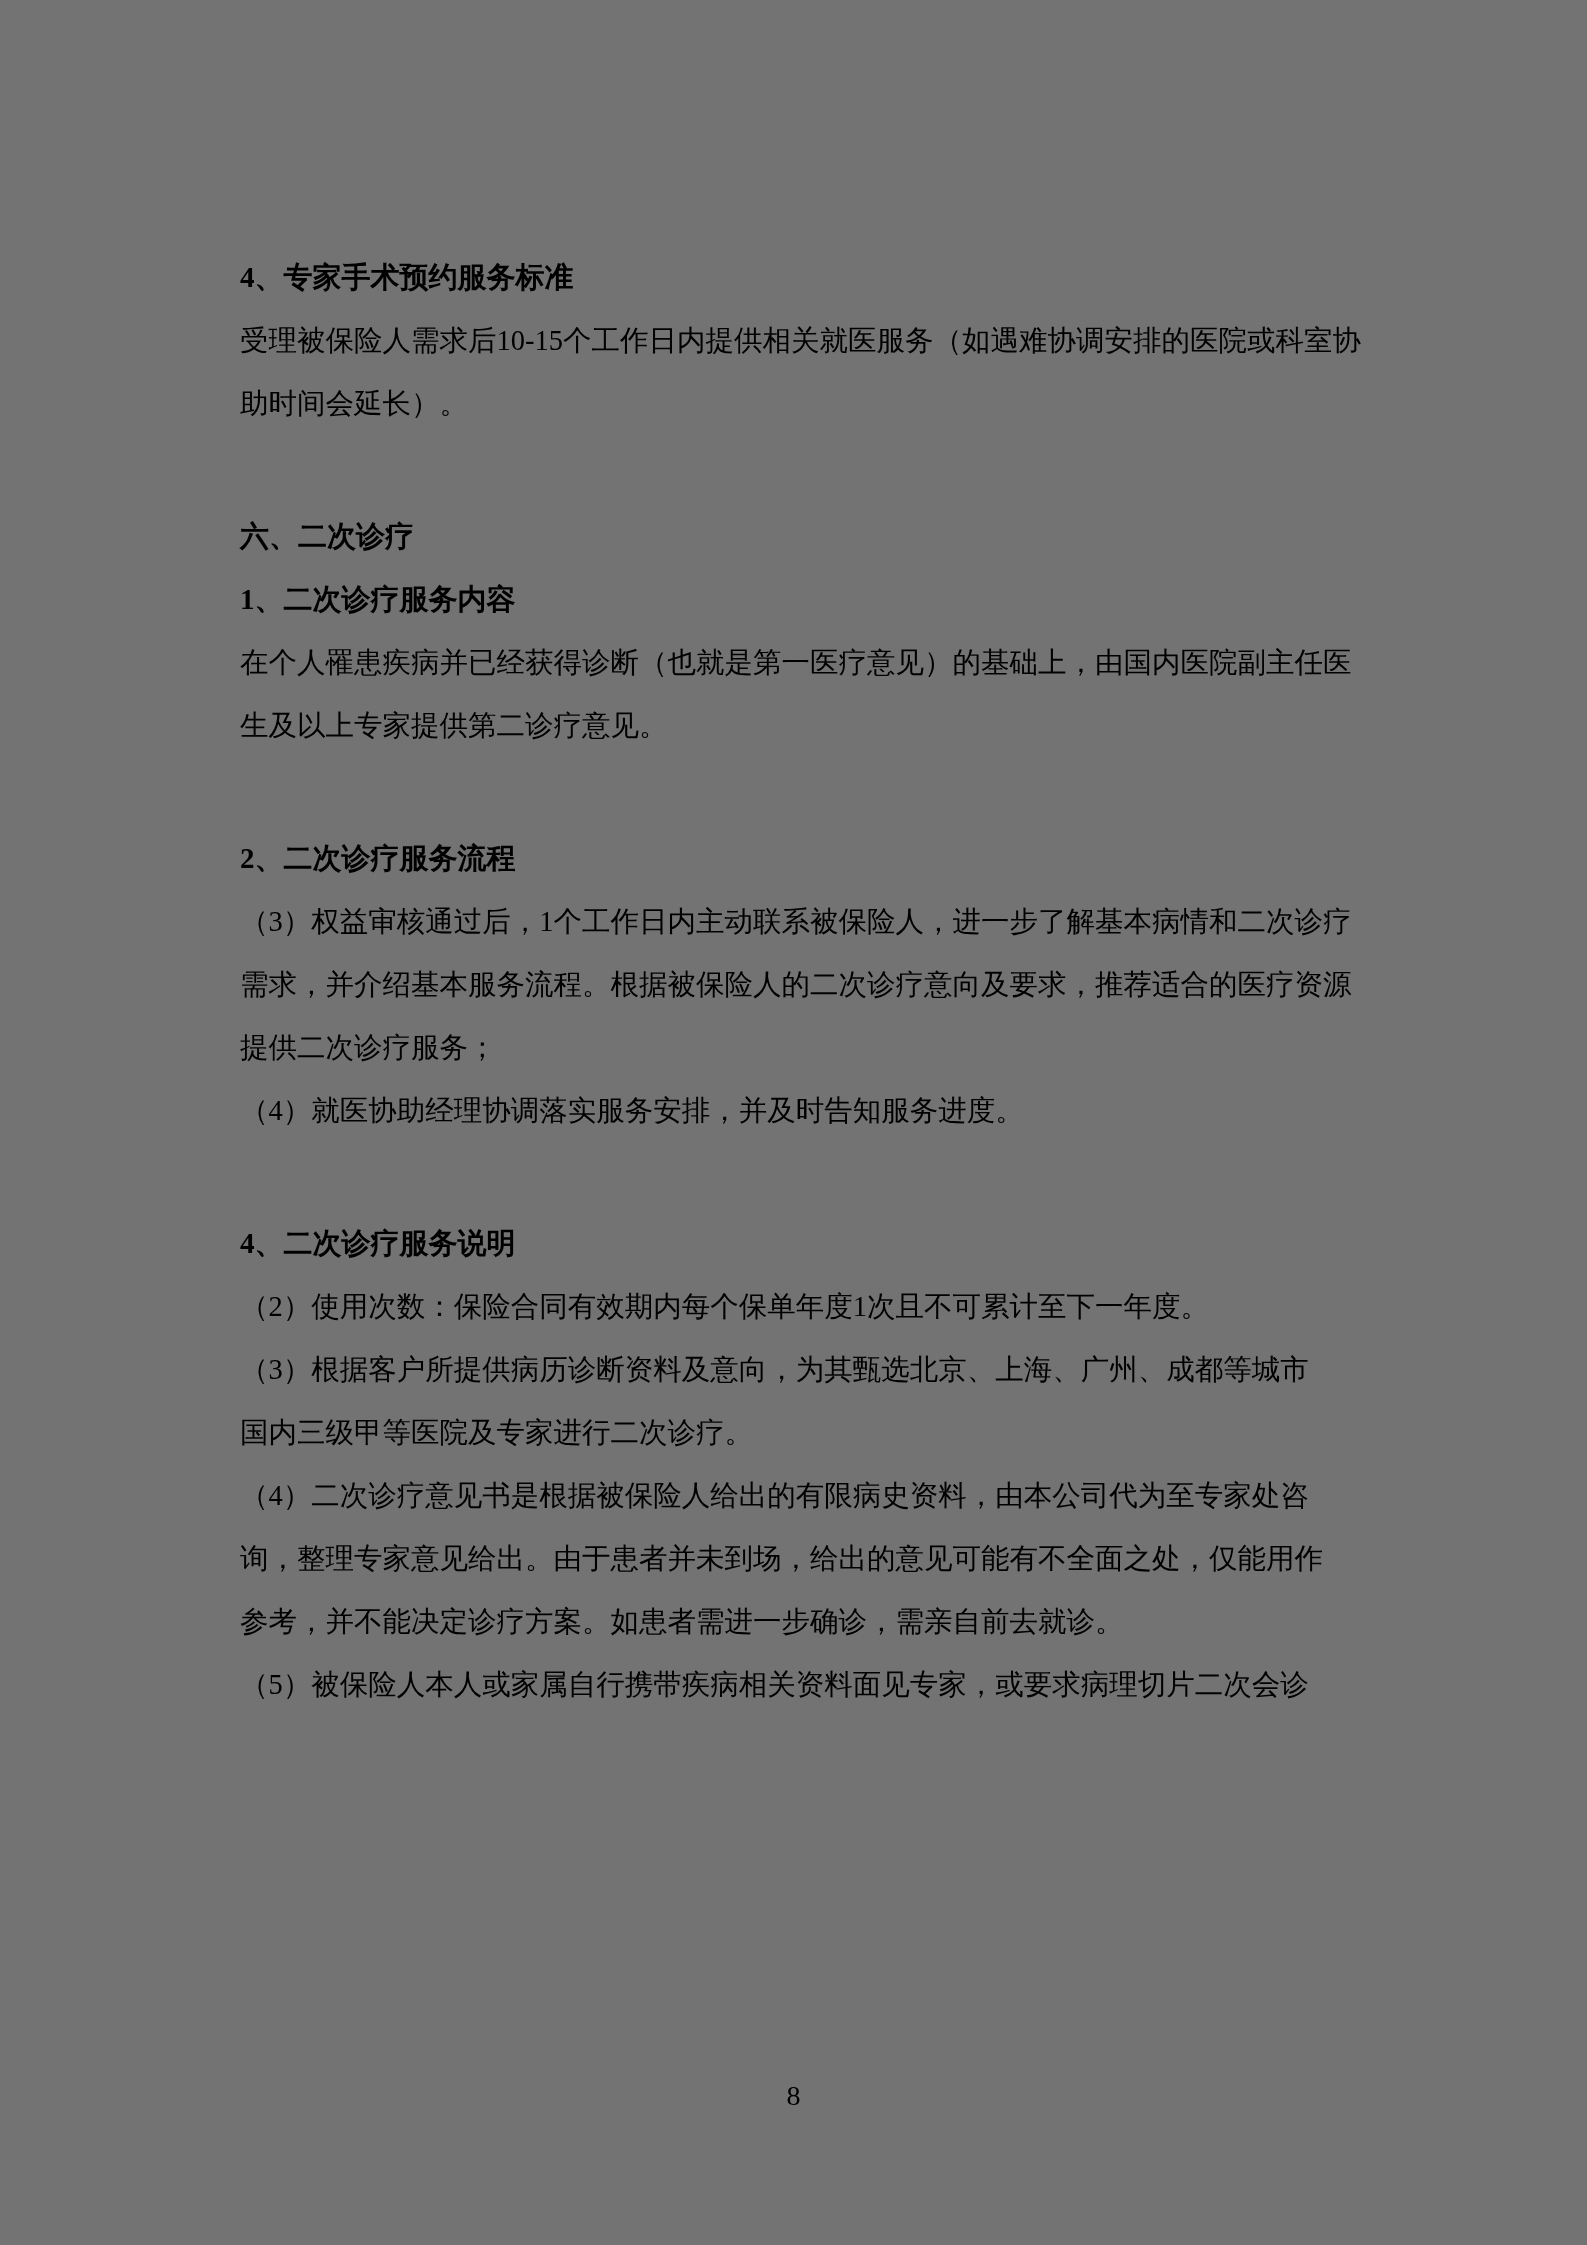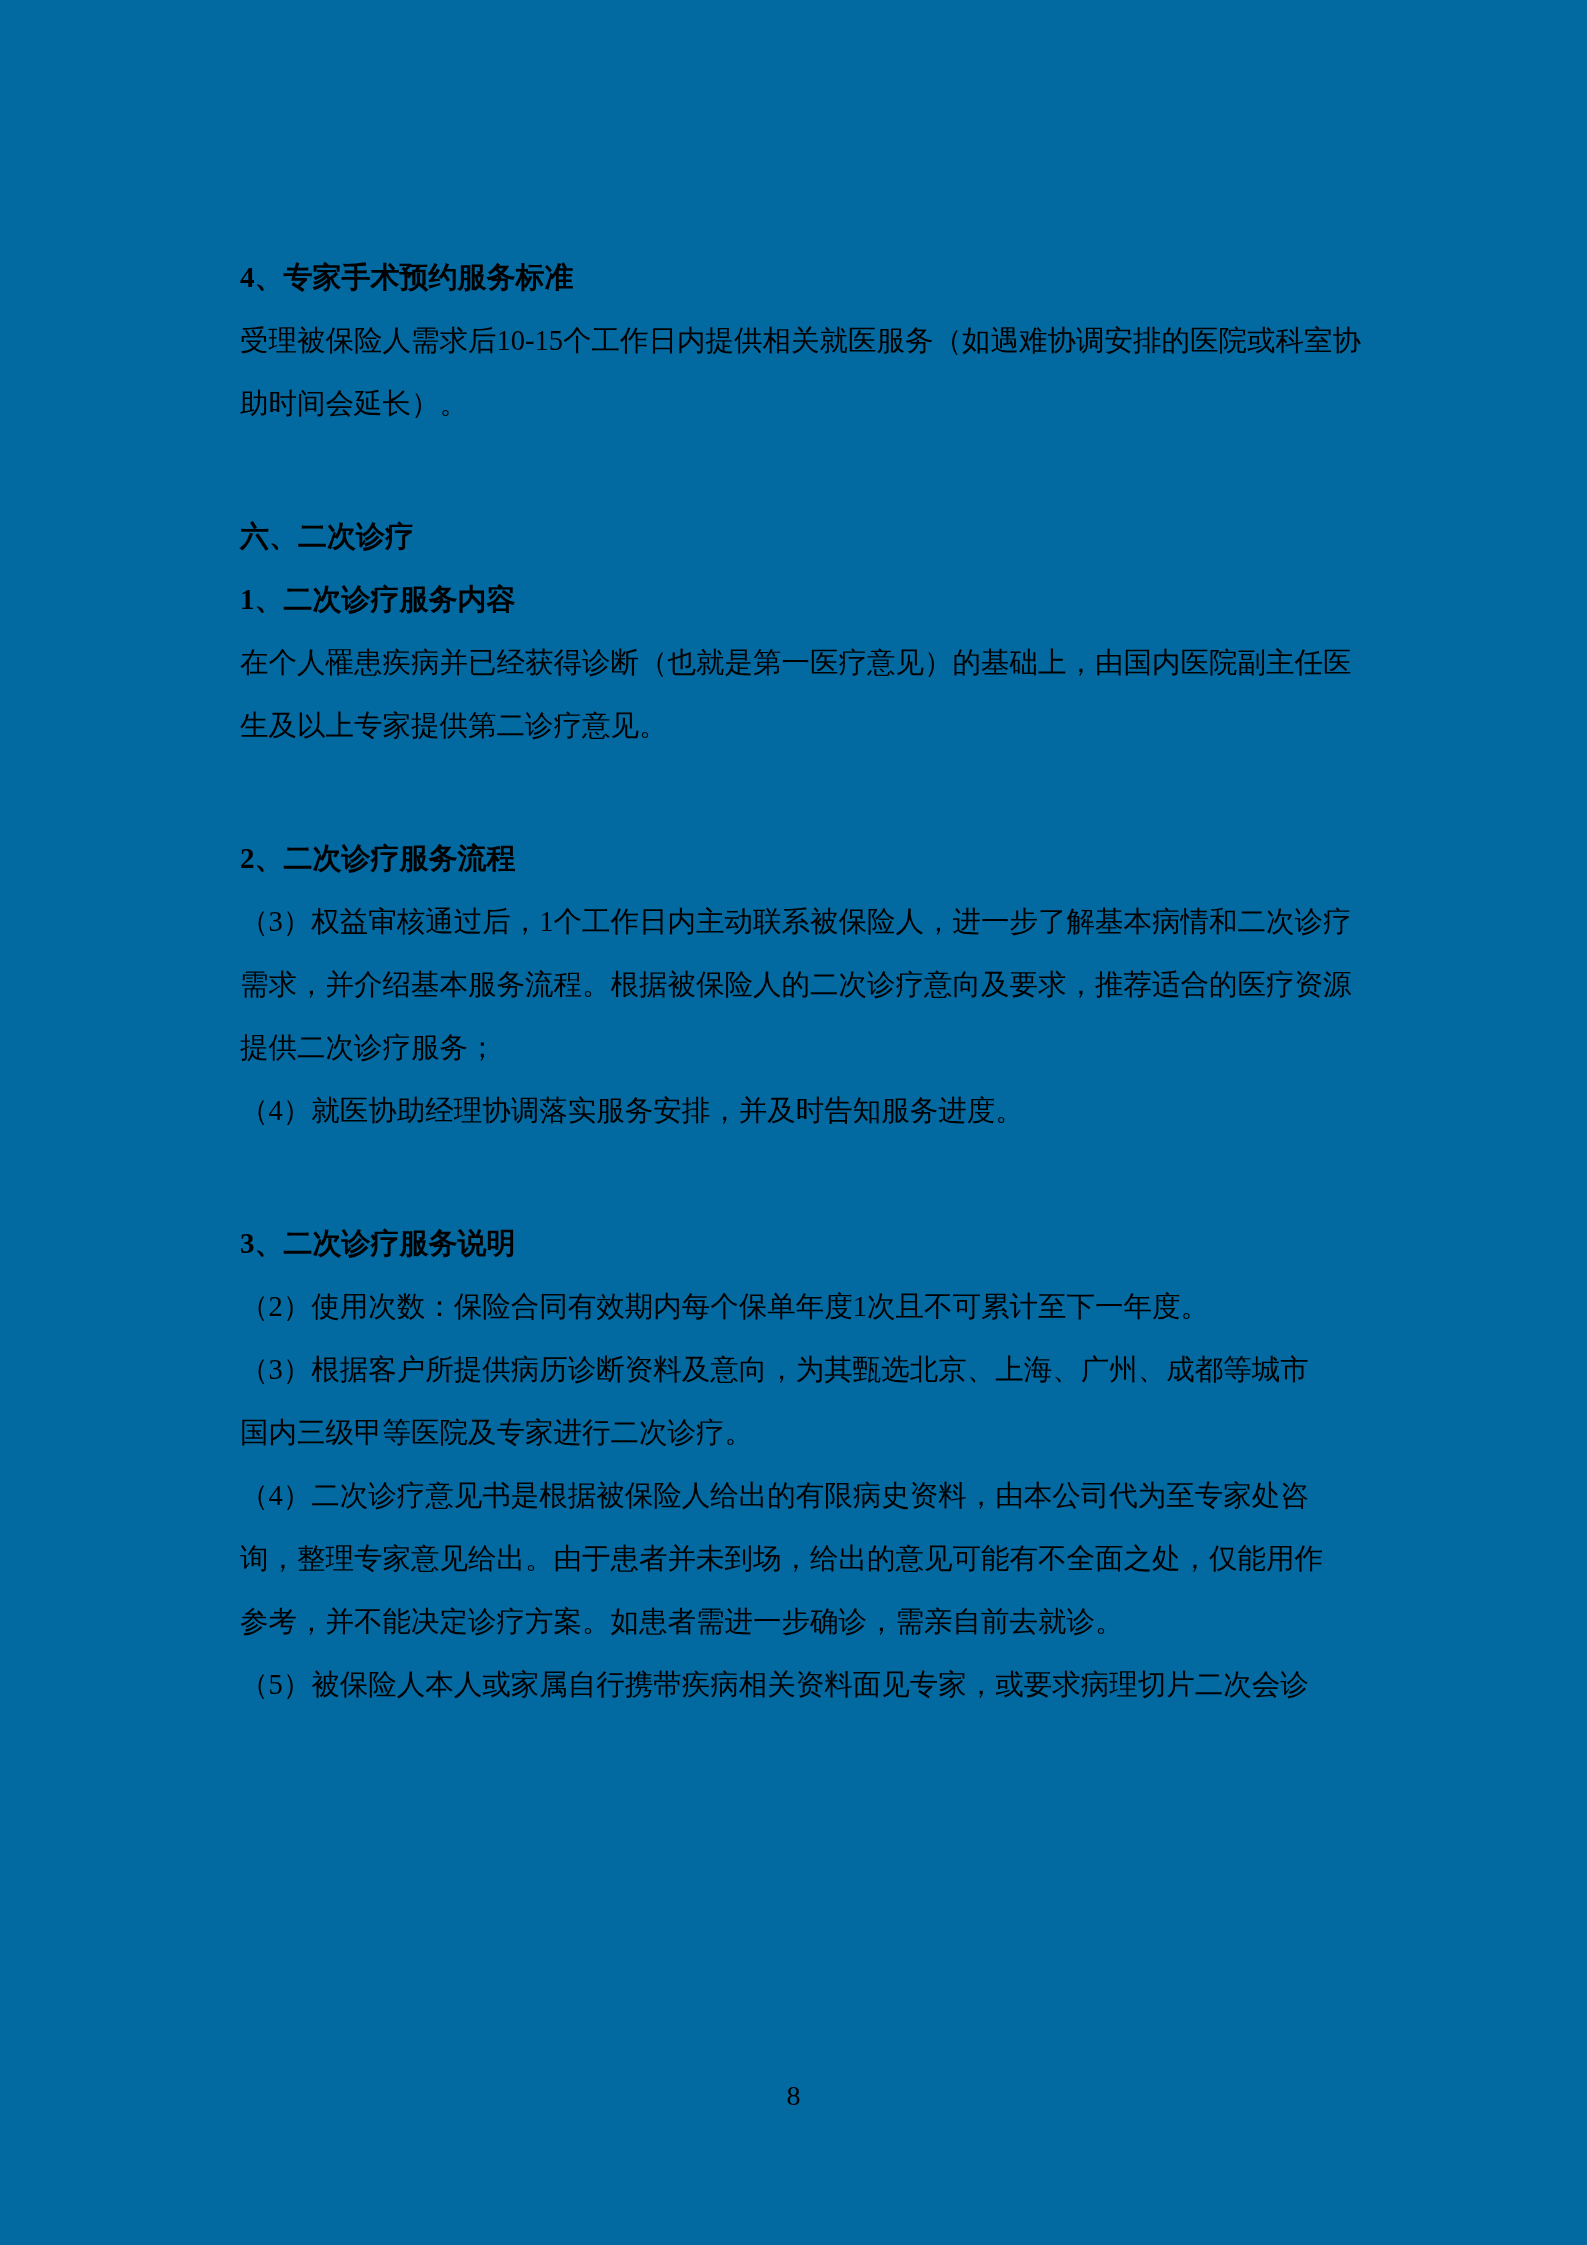--- a/index.html
+++ b/index.html
@@ -11,21 +11,21 @@
     width: 1587px;
     height: 2245px;
     position: relative;
     overflow: hidden;
     font-family: "Liberation Serif", "DejaVu Serif", serif;
     color: #000000;
   }
   .page {
     position: absolute;
     inset: 0;
-    background: #0369a1;
+    background: #737373;
   }
   .content {
     box-sizing: border-box;
     padding: 246px 187px 0 240px;
     font-size: 28.5px;
     line-height: 63px;
     text-align: left;
   }
   .block {
     margin: 0;
@@ -63,21 +63,21 @@
     <div class="block heading">1、二次诊疗服务内容</div>
     <div class="block">在个人罹患疾病并已经获得诊断（也就是第一医疗意见）的基础上，由国内医院副主任医
 生及以上专家提供第二诊疗意见。</div>
 
     <div class="block heading gap-before">2、二次诊疗服务流程</div>
     <div class="block">（3）权益审核通过后，1个工作日内主动联系被保险人，进一步了解基本病情和二次诊疗
 需求，并介绍基本服务流程。根据被保险人的二次诊疗意向及要求，推荐适合的医疗资源
 提供二次诊疗服务；</div>
     <div class="block">（4）就医协助经理协调落实服务安排，并及时告知服务进度。</div>
 
-    <div class="block heading gap-before">3、二次诊疗服务说明</div>
+    <div class="block heading gap-before">4、二次诊疗服务说明</div>
     <div class="block">（2）使用次数：保险合同有效期内每个保单年度1次且不可累计至下一年度。</div>
     <div class="block">（3）根据客户所提供病历诊断资料及意向，为其甄选北京、上海、广州、成都等城市
 国内三级甲等医院及专家进行二次诊疗。</div>
     <div class="block">（4）二次诊疗意见书是根据被保险人给出的有限病史资料，由本公司代为至专家处咨
 询，整理专家意见给出。由于患者并未到场，给出的意见可能有不全面之处，仅能用作
 参考，并不能决定诊疗方案。如患者需进一步确诊，需亲自前去就诊。</div>
     <div class="block">（5）被保险人本人或家属自行携带疾病相关资料面见专家，或要求病理切片二次会诊</div>
 
   </div>
 

